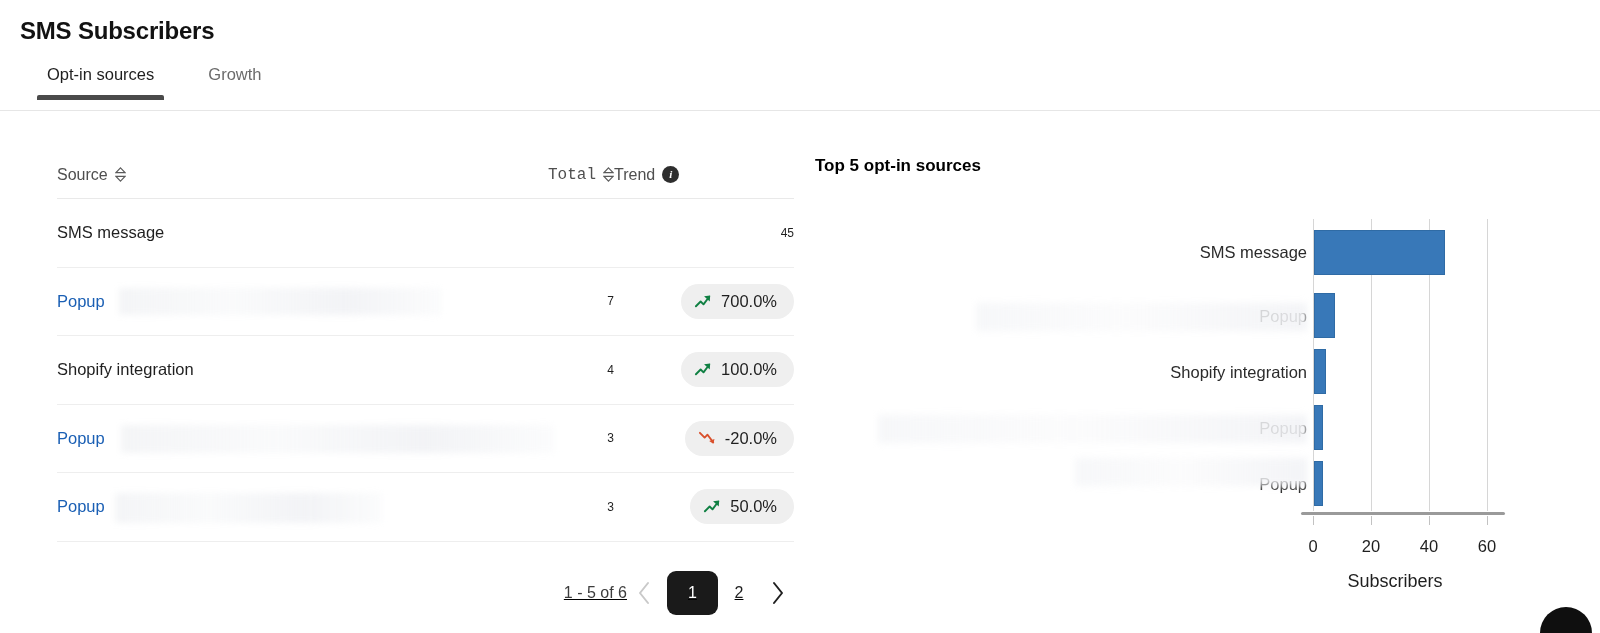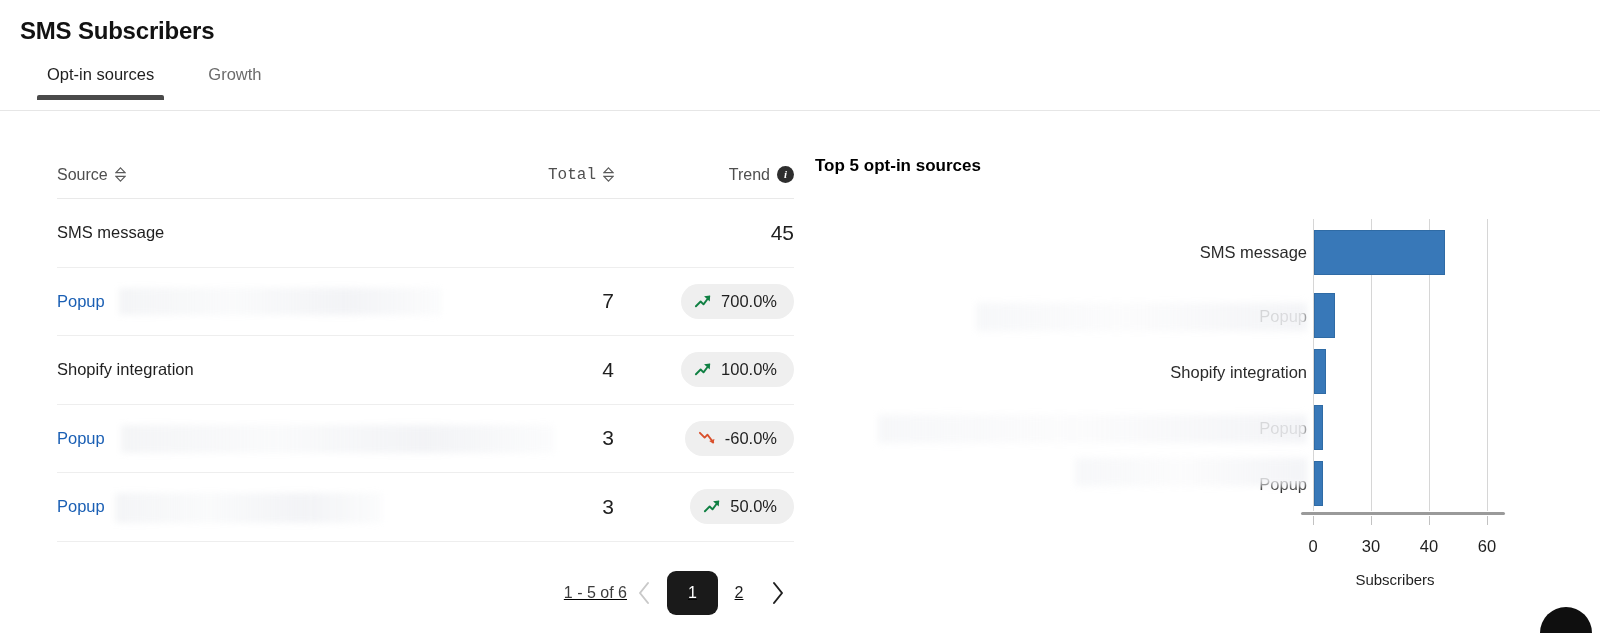--- a/index.html
+++ b/index.html
@@ -86,21 +86,21 @@
   }
   .th {
     font-size: 16px;
     color: #4f4f4f;
     display: flex;
     align-items: center;
     gap: 7px;
   }
   .th-source { flex: 1; }
   .th-total { width: 120px; justify-content: flex-end; font-family: Liberation Mono, monospace; }
-  .th-trend { width: 180px; justify-content: flex-end; }
+  .th-trend { width: 180px; }
 
   .sort-icon {
     display: inline-flex;
     flex-direction: column;
     align-items: center;
     justify-content: center;
     gap: 2px;
     width: 11px;
     cursor: pointer;
   }
@@ -145,21 +145,21 @@
     color: #1a5fb4;
     text-decoration: none;
     font-size: 16.5px;
     cursor: pointer;
     position: relative;
     z-index: 2;
   }
   .cell-total {
     width: 120px;
     text-align: right;
-    font-size: 21px;
+    font-size: 12px;
     color: #1f1f1f;
     justify-content: flex-end;
     display: flex;
   }
   .cell-trend {
     width: 180px;
     display: flex;
     justify-content: flex-end;
   }
 
@@ -259,21 +259,21 @@
     top: 100px;
     width: 810px;
     height: 420px;
   }
   .axis-title {
     position: absolute;
     left: 0;
     top: 460px;
     width: 810px;
     text-align: center;
-    font-size: 15px;
+    font-size: 18px;
     color: #1f1f1f;
   }
   .ylabel {
     position: absolute;
     right: 0;
     font-size: 16.5px;
     color: #2b2b2b;
     white-space: nowrap;
     text-align: right;
     transform: translateY(-50%);
@@ -411,21 +411,21 @@
         <a href="#">Popup</a>
         <span class="redact" style="left:64px; top:20px; width:434px; height:28px;"></span>
       </div>
       <div class="cell-total">3</div>
       <div class="cell-trend">
         <span class="trend-pill">
           <svg width="19" height="19" viewBox="0 0 20 20" aria-hidden="true">
             <polyline points="2,4 7,9 10,6 16,14" fill="none" stroke="#d94f2b" stroke-width="2" stroke-linecap="round" stroke-linejoin="round"></polyline>
             <polygon points="16,15.5 11.8,12.6 17.4,10.4" fill="#d94f2b"></polygon>
           </svg>
-          <span>-60.0%</span>
+          <span>-20.0%</span>
         </span>
       </div>
     </div>
 
     <div class="row" style="position:absolute; top:362px;">
       <div class="cell-source">
         <a href="#">Popup</a>
         <span class="redact" style="left:58px; top:20px; width:268px; height:30px;"></span>
       </div>
       <div class="cell-total">3</div>
@@ -488,21 +488,21 @@
       <div class="ylabel" style="top:273px; right:293px;">Popup</div>
       <div class="ylabel-redact" style="left:285px; top:247px; width:232px; height:28px;"></div>
 
       <div class="axis-line" style="left:511px; top:301px; width:204px;"></div>
       <div class="tick-mark" style="left:523px; top:305px;"></div>
       <div class="tick-mark" style="left:581px; top:305px;"></div>
       <div class="tick-mark" style="left:639px; top:305px;"></div>
       <div class="tick-mark" style="left:697px; top:305px;"></div>
 
       <div class="tick-label" style="left:523px; top:326px;">0</div>
-      <div class="tick-label" style="left:581px; top:326px;">30</div>
+      <div class="tick-label" style="left:581px; top:326px;">20</div>
       <div class="tick-label" style="left:639px; top:326px;">40</div>
       <div class="tick-label" style="left:697px; top:326px;">60</div>
     </div>
 
     <div class="axis-title" style="left: 0px; width: 810px; text-align: center; padding-left: 400px;">Subscribers</div>
 
     <div class="corner-blob"></div>
   </div>
 </div>
 

